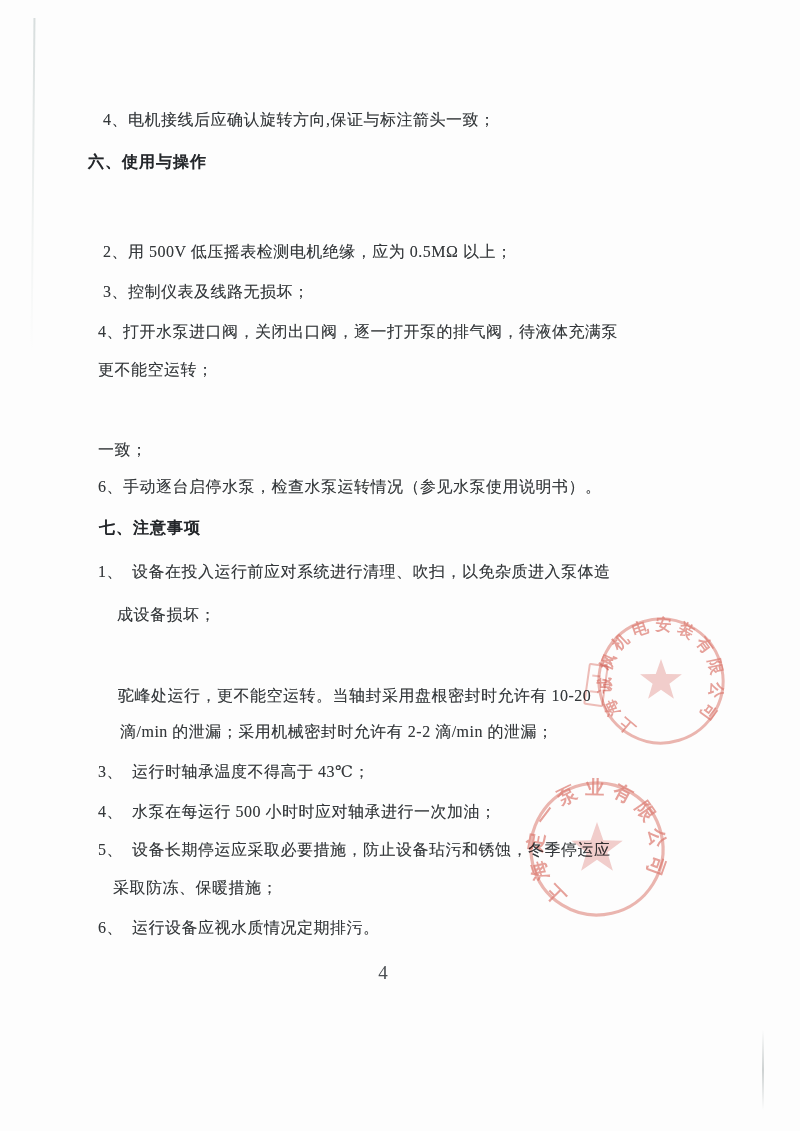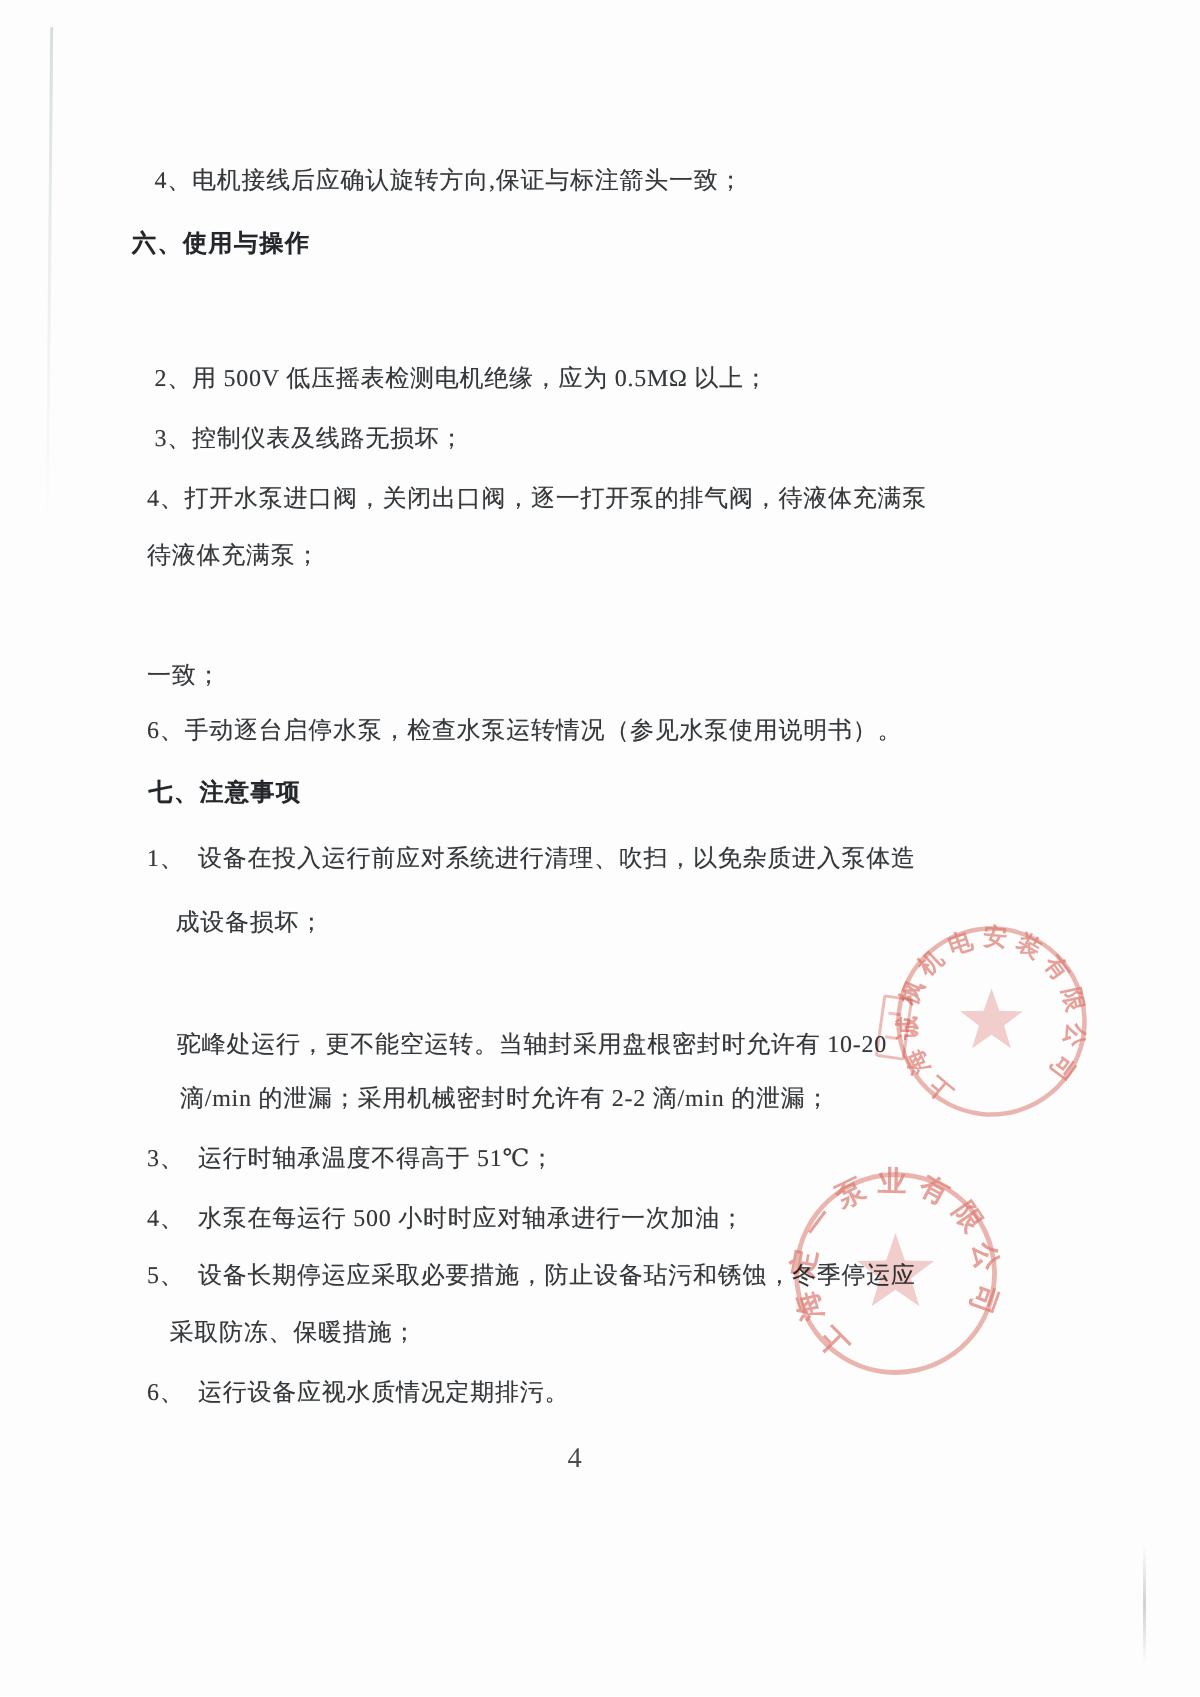--- a/index.html
+++ b/index.html
@@ -98,33 +98,33 @@
 <div id="page">
 
   <div class="artifact" id="fold-line-left"></div>
   <div class="artifact" id="scan-line-right"></div>
 
   <div class="line" style="top:110px; left:103px;">4、电机接线后应确认旋转方向,保证与标注箭头一致；</div>
   <div class="line heading" style="top:152px; left:88px;">六、使用与操作</div>
   <div class="line" style="top:242px; left:103px;">2、用 500V 低压摇表检测电机绝缘，应为 0.5MΩ 以上；</div>
   <div class="line" style="top:282px; left:103px;">3、控制仪表及线路无损坏；</div>
   <div class="line" style="top:322px; left:98px;">4、打开水泵进口阀，关闭出口阀，逐一打开泵的排气阀，待液体充满泵</div>
-  <div class="line" style="top:360px; left:98px;">待液体充满泵；</div>
+  <div class="line" style="top:360px; left:98px;">更不能空运转；</div>
   <div class="line" style="top:440px; left:98px;">一致；</div>
   <div class="line" style="top:477px; left:98px;">6、手动逐台启停水泵，检查水泵运转情况（参见水泵使用说明书）。</div>
   <div class="line heading" style="top:518px; left:99px;">七、注意事项</div>
 
   <div class="line" style="top:562px; left:98px;">
     <span class="num">1、</span><span>设备在投入运行前应对系统进行清理、吹扫，以免杂质进入泵体造</span>
   </div>
   <div class="line" style="top:605px; left:117px;">成设备损坏；</div>
   <div class="line" style="top:686px; left:118px;">驼峰处运行，更不能空运转。当轴封采用盘根密封时允许有 10-20</div>
   <div class="line" style="top:722px; left:120px;">滴/min 的泄漏；采用机械密封时允许有 2-2 滴/min 的泄漏；</div>
   <div class="line" style="top:762px; left:98px;">
-    <span class="num">3、</span><span>运行时轴承温度不得高于 51℃；</span>
+    <span class="num">3、</span><span>运行时轴承温度不得高于 43℃；</span>
   </div>
   <div class="line" style="top:802px; left:98px;">
     <span class="num">4、</span><span>水泵在每运行 500 小时时应对轴承进行一次加油；</span>
   </div>
   <div class="line" style="top:840px; left:98px;">
     <span class="num">5、</span><span>设备长期停运应采取必要措施，防止设备玷污和锈蚀，冬季停运应</span>
   </div>
   <div class="line" style="top:878px; left:113px;text-align:center;">采取防冻、保暖措施；</div>
   <div class="line" style="top:918px; left:98px;">
     <span class="num">6、</span><span>运行设备应视水质情况定期排污。</span>

